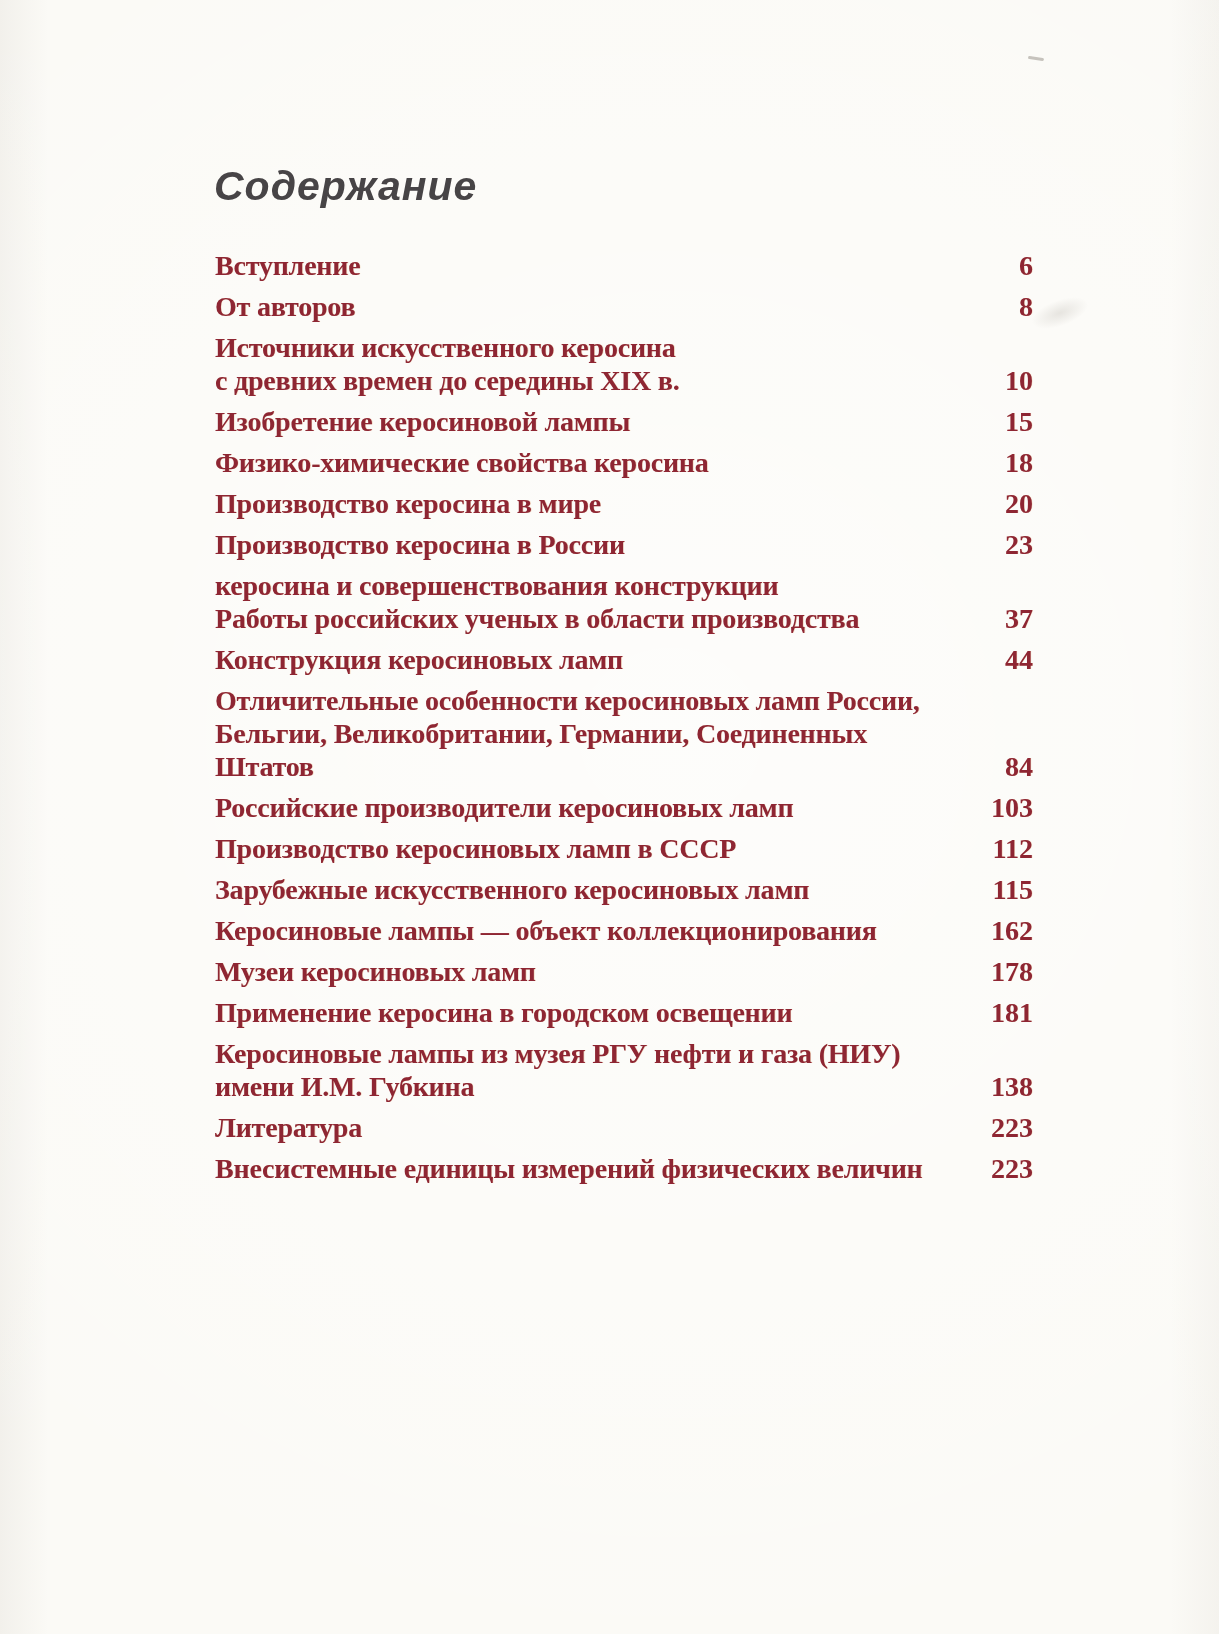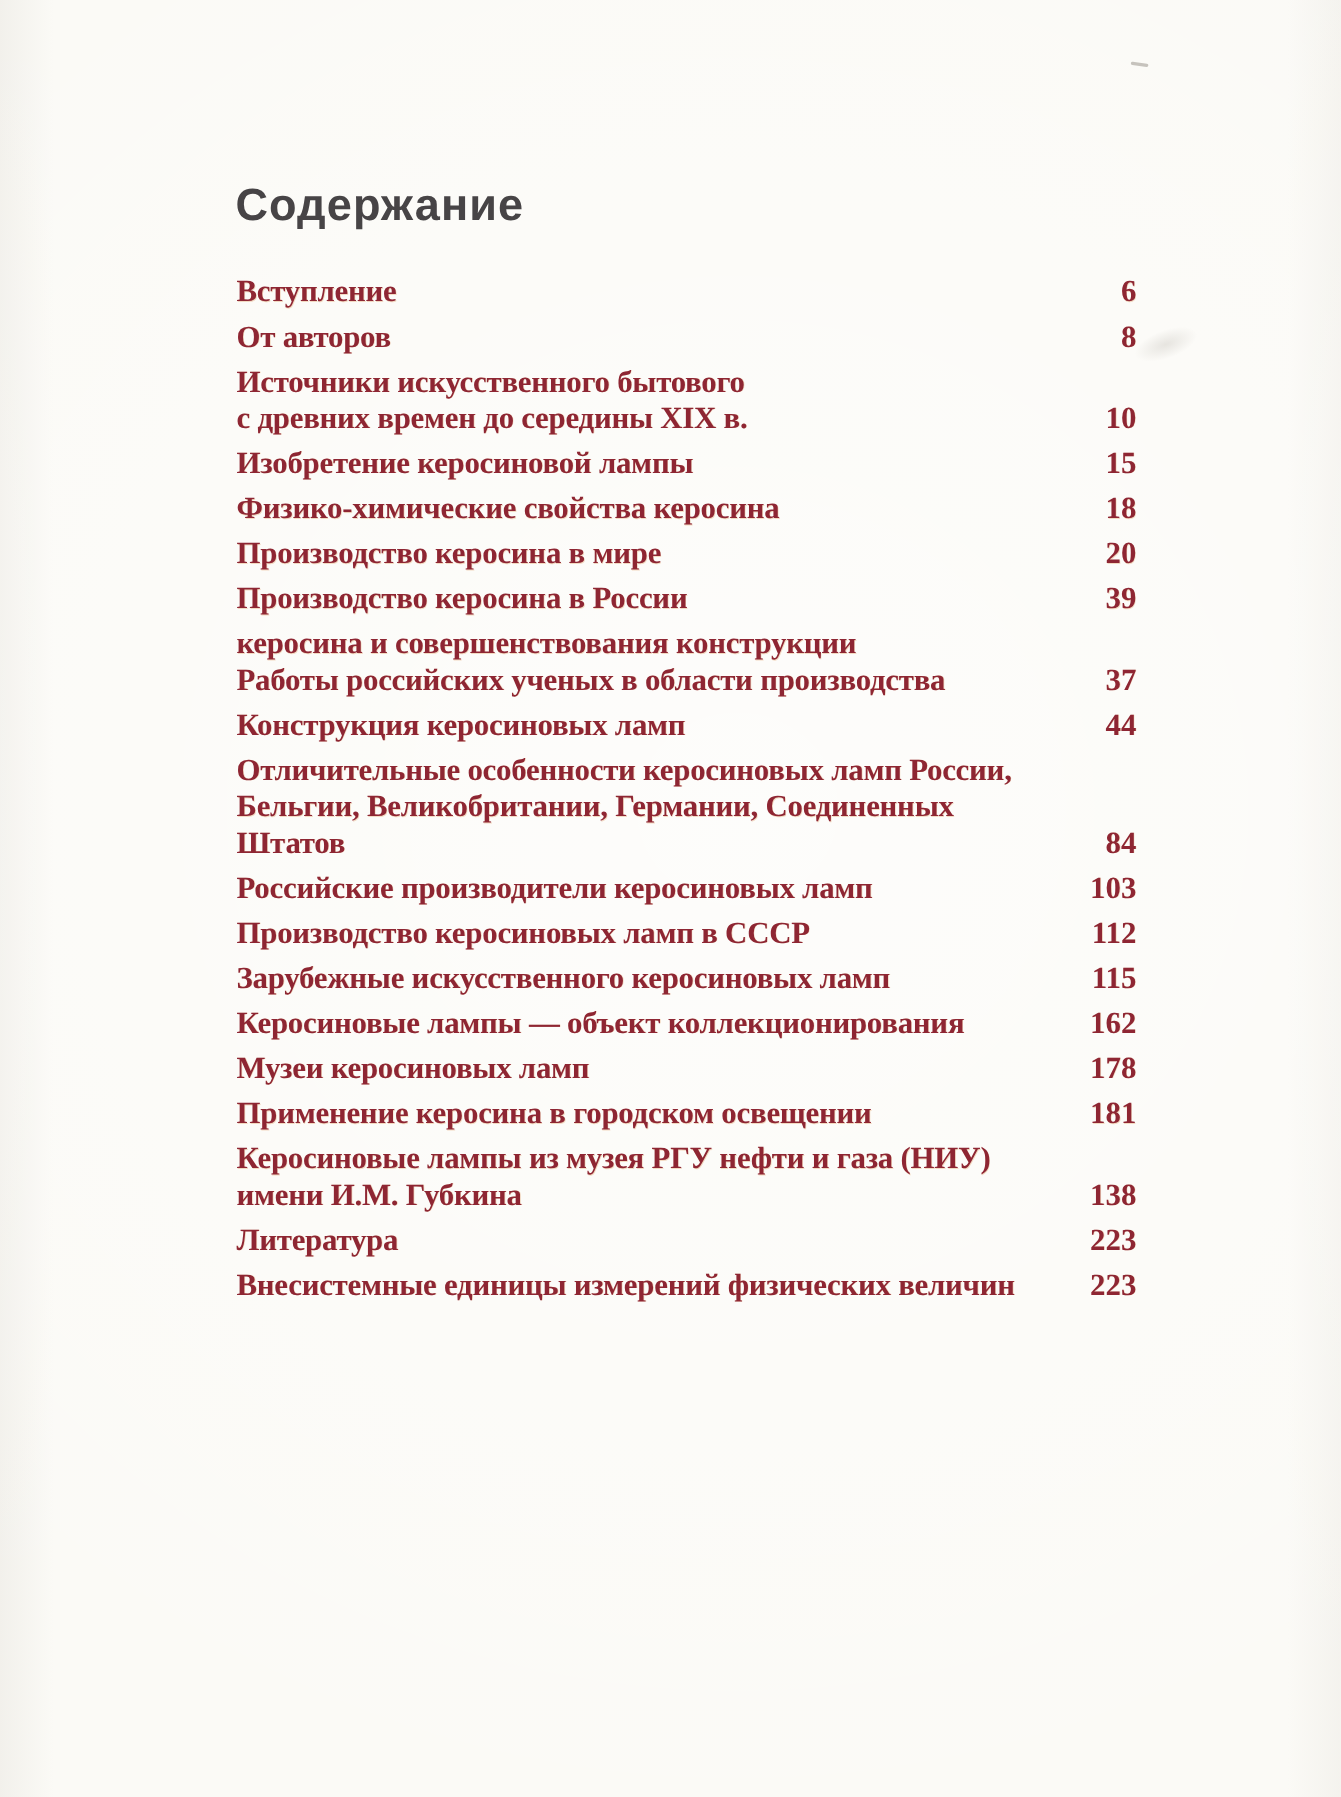--- a/index.html
+++ b/index.html
@@ -23,20 +23,21 @@
       var(--paper);
   }
   .title{
     position:absolute;
     left:214px;top:136px;
     font-family:"Liberation Sans", sans-serif;
     font-size:41px;
     font-weight:700;
     letter-spacing:1px;
     color:var(--title-color);
+    font-style:italic;
   }
   .toc{
     position:absolute;
     left:215px;top:249px;
     width:818px;
   }
   .entry{
     display:flex;
     justify-content:space-between;
     align-items:flex-end;
@@ -97,21 +98,21 @@
 
     <div class="entry">
       <div class="entry-lines">
           <div class="entry-line">От авторов</div>
         </div>
       <div class="entry-page">8</div>
     </div>
 
     <div class="entry">
       <div class="entry-lines">
-          <div class="entry-line">Источники искусственного бытового</div>
+          <div class="entry-line">Источники искусственного керосина</div>
           <div class="entry-line">с древних времен до середины XIX в.</div>
         </div>
       <div class="entry-page">10</div>
     </div>
 
     <div class="entry">
       <div class="entry-lines">
           <div class="entry-line">Изобретение керосиновой лампы</div>
         </div>
       <div class="entry-page">15</div>
@@ -128,21 +129,21 @@
       <div class="entry-lines">
           <div class="entry-line">Производство керосина в мире</div>
         </div>
       <div class="entry-page">20</div>
     </div>
 
     <div class="entry">
       <div class="entry-lines">
           <div class="entry-line">Производство керосина в России</div>
         </div>
-      <div class="entry-page">39</div>
+      <div class="entry-page">23</div>
     </div>
 
     <div class="entry">
       <div class="entry-lines">
           <div class="entry-line">керосина и совершенствования конструкции</div>
           <div class="entry-line">Работы российских ученых в области производства</div>
         </div>
       <div class="entry-page">37</div>
     </div>
 

